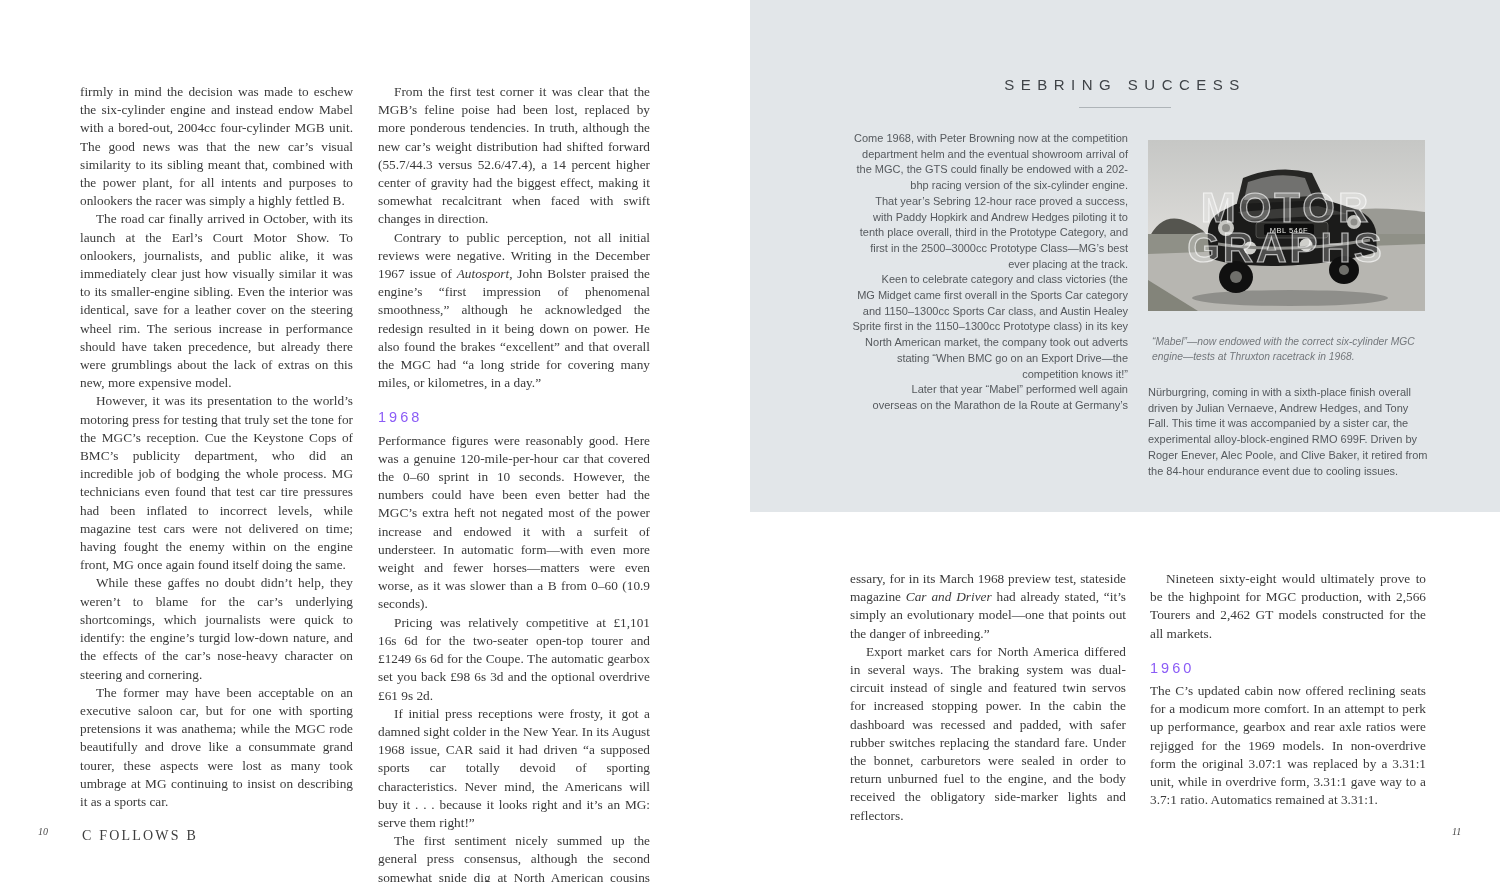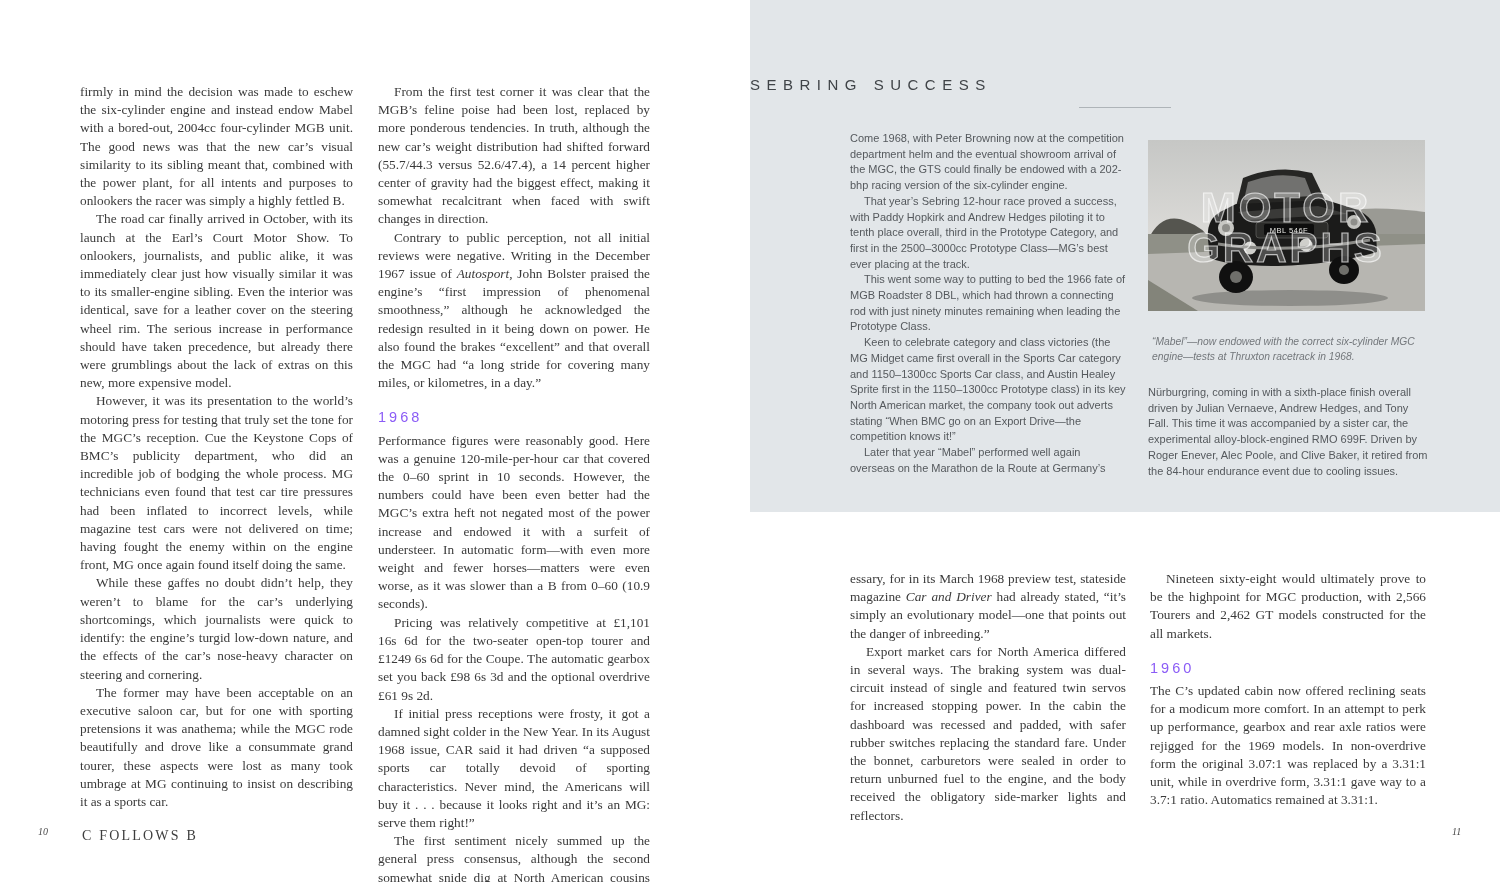--- a/index.html
+++ b/index.html
@@ -8,21 +8,21 @@
   
   .serif-col{position:absolute;font-size:13.3px;line-height:18.2px;color:#3a3a3a;
              text-align:justify;hyphens:none;}
   .serif-col p{margin:0;}
   .serif-col p.ind{text-indent:16px;}
   em{font-style:italic;}
   .sec-h{font-family:"Liberation Sans",sans-serif;font-size:14.5px;font-weight:400;
          letter-spacing:3px;color:#8b5cf6;margin:16px 0 5px 0;}
   
   .panel{position:absolute;left:750px;top:0;width:750px;height:512px;background:#e2e6e9;}
-  .panel-title{position:absolute;top:76px;left:0;width:100%;margin:0;
+  .panel-title{position:absolute;top:76px;left:0;width:100%;text-align:center;margin:0;
                font-family:"Liberation Sans",sans-serif;font-weight:400;font-size:15px;
                letter-spacing:6.5px;color:#3f4347;}
   .panel-rule{position:absolute;top:107px;left:50%;transform:translateX(-50%);
               width:92px;height:1px;background:#aeb4b8;}
   .sans-col{position:absolute;font-family:"Liberation Sans",sans-serif;font-size:11px;
             line-height:15.7px;color:#55595d;text-align:left;}
   .sans-col p{margin:0;}
   .sans-col p.ind{text-indent:14px;}
   .photo{position:absolute;margin:0;}
   .photo svg{display:block;}
@@ -55,24 +55,23 @@
       <p><span>Performance figures were reasonably good. Here was a genuine 120-mile-per-hour car that covered the 0–60 sprint in 10 seconds. However, the numbers could have been even better had the MGC’s extra heft not negated most of the power increase and endowed it with a surfeit of understeer. In automatic form—with even more weight and fewer horses—matters were even worse, as it was slower than a B from 0–60 (10.9 seconds).</span></p>
       <p class="ind"><span>Pricing was relatively competitive at £1,101 16s 6d for the two-seater open-top tourer and £1249 6s 6d for the Coupe. The automatic gearbox set you back £98 6s 3d and the optional overdrive £61 9s 2d.</span></p>
       <p class="ind"><span>If initial press receptions were frosty, it got a damned sight colder in the New Year. In its August 1968 issue, CAR said it had driven “a supposed sports car totally devoid of sporting characteristics. Never mind, the Americans will buy it . . . because it looks right and it’s an MG: serve them right!”</span></p>
       <p class="ind"><span>The first sentiment nicely summed up the general press consensus, although the second somewhat snide dig at North American cousins was a little unnec-</span></p>
     </section>
 
   <aside class="panel">
     <h2 class="panel-title">SEBRING SUCCESS</h2>
     <div class="panel-rule"></div>
 
-    <section class="sans-col" style="left:100px;top:131px;width:278px;">
+    <section class="sans-col" style="left:100px;top:131px;width:278px;text-align:right;">
         <p><span>Come 1968, with Peter Browning now at the competition department helm and the eventual showroom arrival of the MGC, the GTS could finally be endowed with a 202-bhp racing version of the six-cylinder engine.</span></p>
         <p class="ind"><span>That year’s Sebring 12-hour race proved a success, with Paddy Hopkirk and Andrew Hedges piloting it to tenth place overall, third in the Prototype Category, and first in the 2500–3000cc Prototype Class—MG’s best ever placing at the track.</span></p>
-        <p class="ind"><span>This went some way to putting to bed the 1966 fate of MGB Roadster 8 DBL, which had thrown a connecting rod with just ninety minutes remaining when leading the Prototype Class.</span></p>
         <p class="ind"><span>Keen to celebrate category and class victories (the MG Midget came first overall in the Sports Car category and 1150–1300cc Sports Car class, and Austin Healey Sprite first in the 1150–1300cc Prototype class) in its key North American market, the company took out adverts stating “When BMC go on an Export Drive—the competition knows it!”</span></p>
         <p class="ind"><span>Later that year “Mabel” performed well again overseas on the Marathon de la Route at Germany’s</span></p>
       </section>
 
     <figure class="photo" style="left:398px;top:140px;width:277px;height:171px;">
       <svg width="277" height="171" viewBox="0 0 277 171">
         <defs>
           <linearGradient id="skyg" x1="0" y1="0" x2="0" y2="1">
             <stop offset="0" stop-color="#c6c7c5"></stop>
             <stop offset="1" stop-color="#dcdbd8"></stop>

